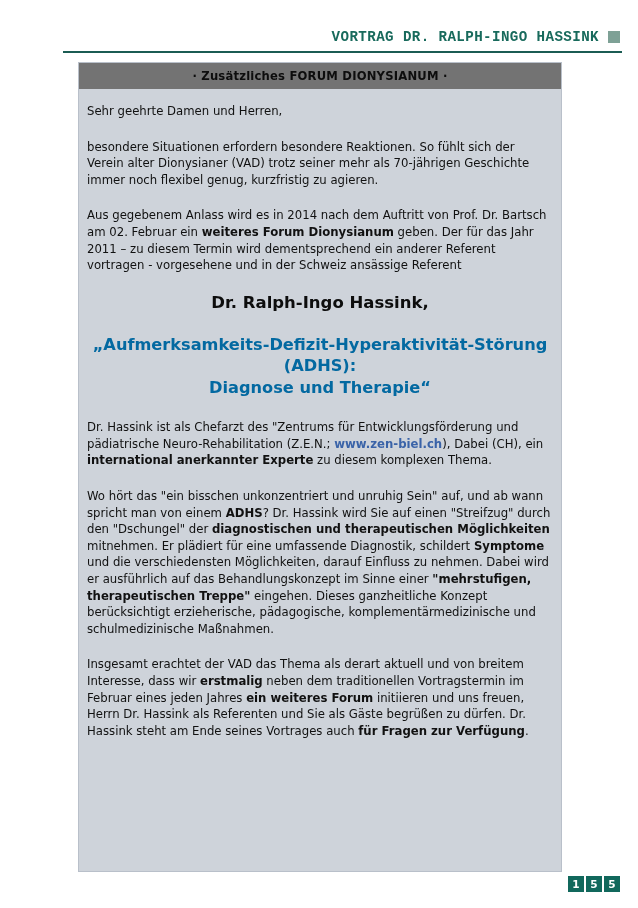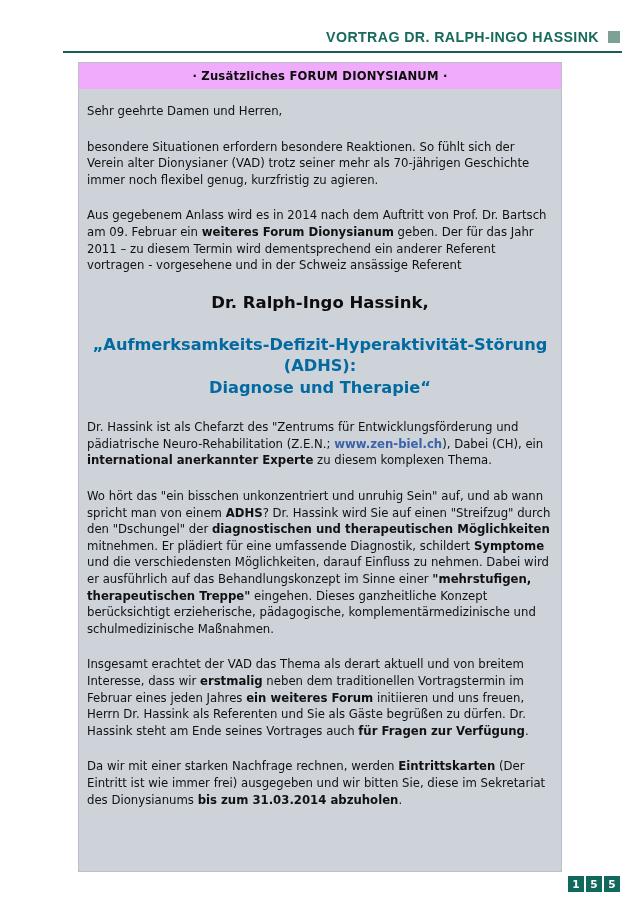--- a/index.html
+++ b/index.html
@@ -23,21 +23,21 @@
     top: 22px;
     width: 638px;
     height: 30px;
     display: flex;
     align-items: center;
     justify-content: flex-end;
     padding-right: 18px;
     box-sizing: border-box;
   }
   .header-title {
-    font-family: Liberation Sans, sans-serif;
+    font-family: Liberation Mono, monospace;
     font-size: 14.2px;
     font-weight: bold;
     letter-spacing: 0.4px;
     color: #186a5c;
     white-space: nowrap;
   }
   .header-square {
     display: inline-block;
     width: 12px;
     height: 12px;
@@ -59,21 +59,21 @@
     position: absolute;
     left: 78px;
     top: 62px;
     width: 484px;
     height: 810px;
     background: #ced3da;
     border: 1px solid #b9c0ca;
     box-sizing: border-box;
   }
   .box-title {
-    background: #f0abfc;
+    background: #737373;
     text-align: center;
     font-size: 11.6px;
     font-weight: bold;
     letter-spacing: 0.2px;
     padding: 6px 4px 6px 4px;
     color: #0d0d0d;
   }
   .box-body {
     padding: 0 7px 0 7px;
     font-size: 11.7px;
@@ -158,21 +158,21 @@
     <div class="pad-top-first"></div>
 
     <p class="para">Sehr geehrte Damen und Herren,</p>
 
     <div class="spacer-lg"></div>
 
     <p class="para">besondere Situationen erfordern besondere Reaktionen. So fühlt sich der Verein alter Dionysianer (VAD) trotz seiner mehr als 70-jährigen Geschichte immer noch flexibel genug, kurzfristig zu agieren.</p>
 
     <div class="spacer-lg"></div>
 
-    <p class="para"><span>Aus gegebenem Anlass wird es in 2014 nach dem Auftritt von Prof. Dr. Bartsch am 09. Februar ein </span><b>weiteres Forum Dionysianum</b><span> geben. Der für das Jahr 2011 – zu diesem Termin wird dementsprechend ein anderer Referent vortragen - vorgesehene und in der Schweiz ansässige Referent</span></p>
+    <p class="para"><span>Aus gegebenem Anlass wird es in 2014 nach dem Auftritt von Prof. Dr. Bartsch am 02. Februar ein </span><b>weiteres Forum Dionysianum</b><span> geben. Der für das Jahr 2011 – zu diesem Termin wird dementsprechend ein anderer Referent vortragen - vorgesehene und in der Schweiz ansässige Referent</span></p>
 
     <p class="speaker-name">Dr. Ralph-Ingo Hassink,</p>
 
 
     <p class="talk-title"><span>„Aufmerksamkeits-Defizit-Hyperaktivität-Störung</span><br><span>(ADHS):</span><br><span>Diagnose und Therapie“</span></p>
 
 
     <div class="spacer-lg"></div>
 
     <p class="para"><span>Dr. Hassink ist als Chefarzt des "Zentrums für Entwicklungsförderung und pädiatrische Neuro-Rehabilitation (Z.E.N.; </span><a class="link" href="#">www.zen-biel.ch</a><span>), Dabei (CH), ein </span><b>international anerkannter Experte</b><span> zu diesem komplexen Thema.</span></p>
@@ -180,21 +180,20 @@
     <div class="spacer-lg"></div>
 
     <p class="para"><span>Wo hört das "ein bisschen unkonzentriert und unruhig Sein" auf, und ab wann spricht man von einem </span><b>ADHS</b><span>? Dr. Hassink wird Sie auf einen "Streifzug" durch den "Dschungel" der </span><b>diagnostischen und therapeutischen Möglichkeiten</b><span> mitnehmen. Er plädiert für eine umfassende Diagnostik, schildert </span><b>Symptome</b><span> und die verschiedensten Möglichkeiten, darauf Einfluss zu nehmen. Dabei wird er ausführlich auf das Behandlungskonzept im Sinne einer </span><b>"mehrstufigen, therapeutischen Treppe"</b><span> eingehen. Dieses ganzheitliche Konzept berücksichtigt erzieherische, pädagogische, komplementärmedizinische und schulmedizinische Maßnahmen.</span></p>
 
     <div class="spacer-lg"></div>
 
     <p class="para"><span>Insgesamt erachtet der VAD das Thema als derart aktuell und von breitem Interesse, dass wir </span><b>erstmalig</b><span> neben dem traditionellen Vortragstermin im Februar eines jeden Jahres </span><b>ein weiteres Forum</b><span> initiieren und uns freuen, Herrn Dr. Hassink als Referenten und Sie als Gäste begrüßen zu dürfen. Dr. Hassink steht am Ende seines Vortrages auch </span><b>für Fragen zur Verfügung</b><span>.</span></p>
 
     <div class="spacer-lg"></div>
 
-    <p class="para"><span>Da wir mit einer starken Nachfrage rechnen, werden </span><b>Eintrittskarten</b><span> (Der Eintritt ist wie immer frei) ausgegeben und wir bitten Sie, diese im Sekretariat des Dionysianums </span><b>bis zum 31.03.2014 abzuholen</b><span>.</span></p>
 
   </div>
 </div>
 
 <div class="page-number">
   <span class="page-digit">1</span>
   <span class="page-digit">5</span>
   <span class="page-digit">5</span>
 </div>
 

